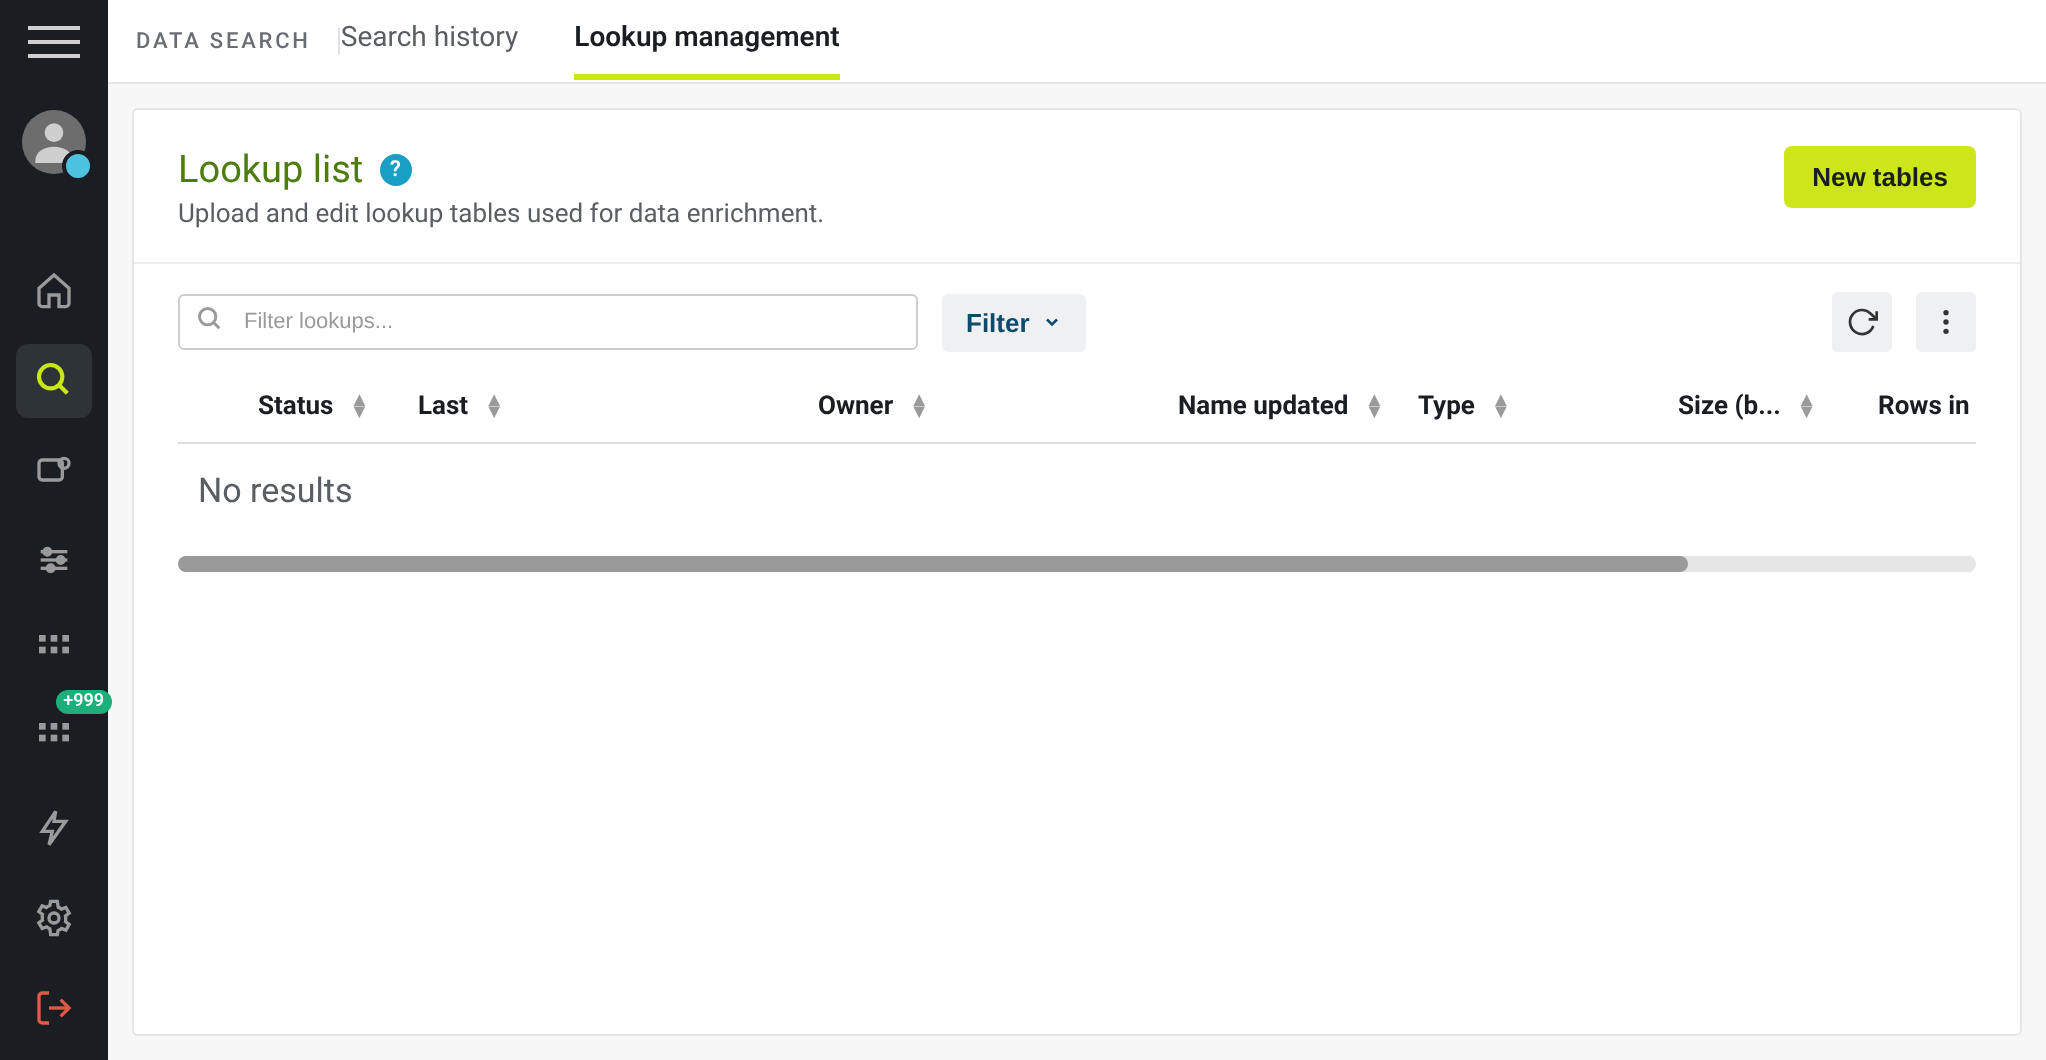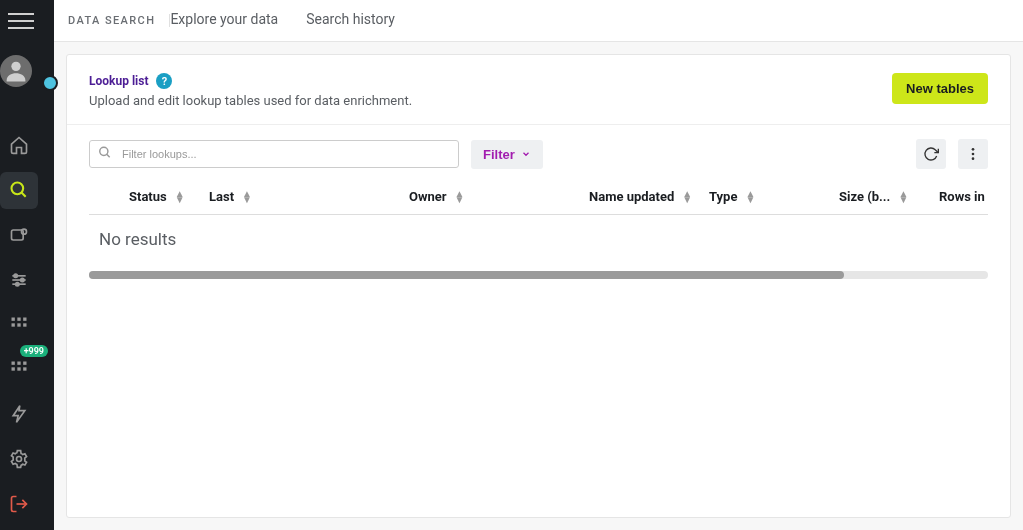--- a/index.html
+++ b/index.html
@@ -9,20 +9,21 @@
       width: 1023px;
       height: 530px;
       overflow: hidden;
       display: flex;
     }
     .sidebar {
       width: 54px;
       background: #1a1d21;
       display: flex;
       flex-direction: column;
+      align-items: center;
       padding-top: 6px;
       flex-shrink: 0;
     }
     .hamburger {
       width: 42px;
       height: 30px;
       display: flex;
       flex-direction: column;
       justify-content: center;
       gap: 5px;
@@ -132,21 +133,21 @@
       overflow: hidden;
     }
     .panel-header {
       display: flex;
       justify-content: space-between;
       align-items: flex-start;
       padding: 18px 22px 16px;
       border-bottom: 1px solid #eee;
     }
     .title-row { display: flex; align-items: center; gap: 8px; }
-    .page-title { font-size: 12px; font-weight: 700; color: #4c1d95; }
+    .page-title { font-size: 19px; font-weight: 400; color: #4d7c0f; }
     .help-icon {
       width: 16px; height: 16px;
       border-radius: 50%;
       background: #1a9fc4;
       color: #fff;
       font-size: 11px;
       display: flex;
       align-items: center;
       justify-content: center;
       cursor: pointer;
@@ -188,21 +189,21 @@
       transform: translateY(-50%);
       color: #9a9a9a;
     }
     .filter-btn {
       background: #eef0f2;
       border: none;
       padding: 7px 12px;
       border-radius: 3px;
       font-size: 13px;
       font-weight: 600;
-      color: #a21caf;
+      color: #0c4a6e;
       cursor: pointer;
       display: flex;
       align-items: center;
       gap: 6px;
     }
     .tool-spacer { flex: 1; }
     .icon-btn {
       width: 30px; height: 30px;
       background: #eef0f2;
       border: none;
@@ -347,22 +348,22 @@
         <polyline points="16 17 21 12 16 7"></polyline>
         <line x1="21" y1="12" x2="9" y2="12"></line>
       </svg>
   </div>
 </div>
 
 <div class="main">
   <div class="topbar">
     <div class="breadcrumb">DATA SEARCH</div>
     <div class="tabs">
-      <div class="tab">Explore your data</div>
       <div class="tab">Search history</div>
+      <div class="tab active">Lookup management</div>
     </div>
   </div>
 
   <div class="content">
     <div class="panel">
       <div class="panel-header">
         <div>
           <div class="title-row">
             <div class="page-title">Lookup list</div>
             <div class="help-icon">?</div>

